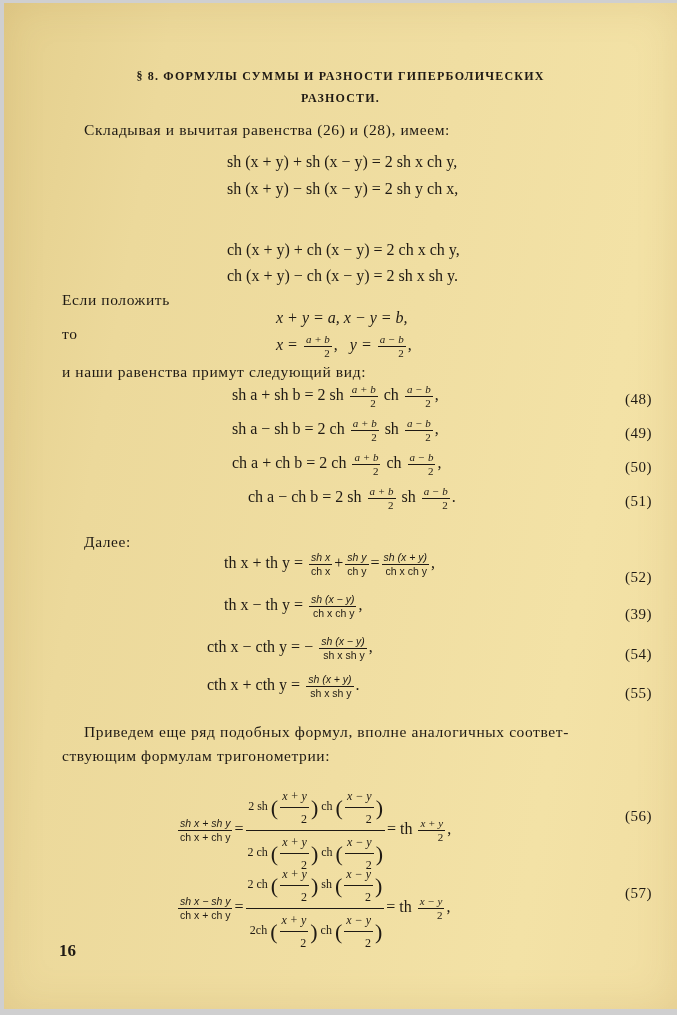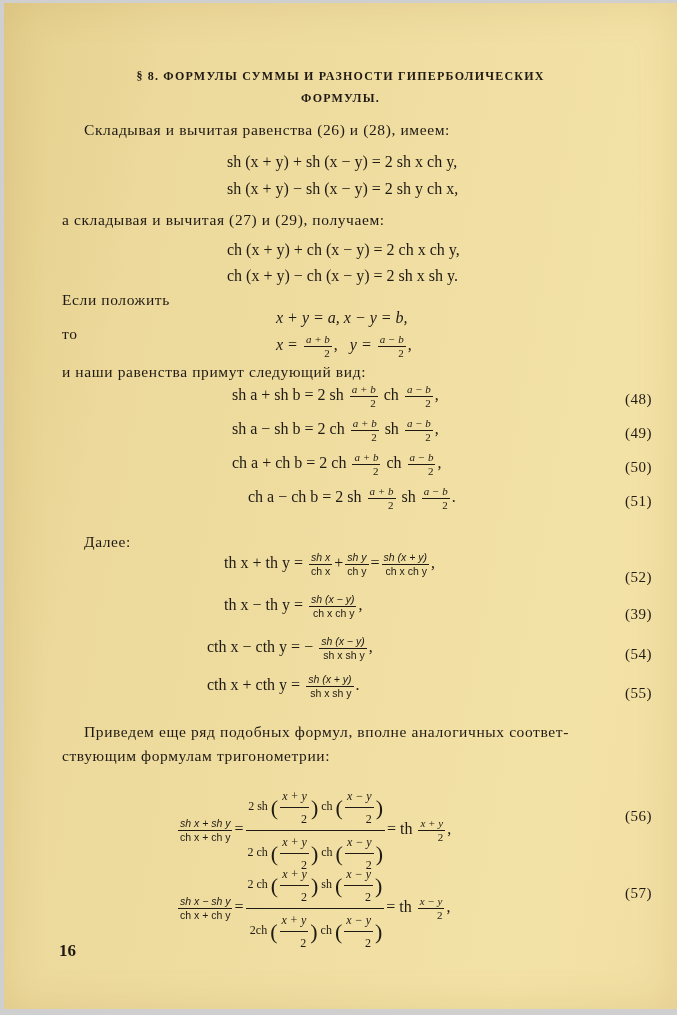--- a/index.html
+++ b/index.html
@@ -30,28 +30,27 @@
   .frac.big .n, .frac.big .d { font-size: 12px; line-height: 22px; }
   .paren { font-size: 22px; vertical-align: middle; line-height: 1; }
   .pageno { font-weight: bold; font-size: 17px; }
 </style>
 </head>
 <body>
 
 <div class="page">
 
   <div class="abs title" style="left:0;width:673px;top:66px;">§ 8. ФОРМУЛЫ СУММЫ И РАЗНОСТИ ГИПЕРБОЛИЧЕСКИХ</div>
-  <div class="abs title" style="left:0;width:673px;top:88px;">ФОРМУЛЫ.</div>
+  <div class="abs title" style="left:0;width:673px;top:88px;">РАЗНОСТИ.</div>
 
   <div class="abs text" style="left:80px;top:118px;">Складывая и вычитая равенства (26) и (28), имеем:</div>
 
   <div class="abs eq" style="left:223px;top:150px;">sh (x + y) + sh (x − y) = 2 sh x ch y,</div>
   <div class="abs eq" style="left:223px;top:177px;">sh (x + y) − sh (x − y) = 2 sh y ch x,</div>
 
-  <div class="abs text" style="left:58px;top:208px;">а складывая и вычитая (27) и (29), получаем:</div>
 
   <div class="abs eq" style="left:223px;top:238px;">ch (x + y) + ch (x − y) = 2 ch x ch y,</div>
   <div class="abs eq" style="left:223px;top:264px;font-family:Liberation Serif, serif;">ch (x + y) − ch (x − y) = 2 sh x sh y.</div>
 
   <div class="abs text" style="left:58px;top:288px;">Если положить</div>
   <div class="abs eq" style="left:272px;top:306px;font-style:italic;">x + y = a,    x − y = b,</div>
   <div class="abs text" style="left:58px;top:322px;">то</div>
 
   <div class="abs eq" style="left:272px;top:330px;">
     <i>x =</i>

